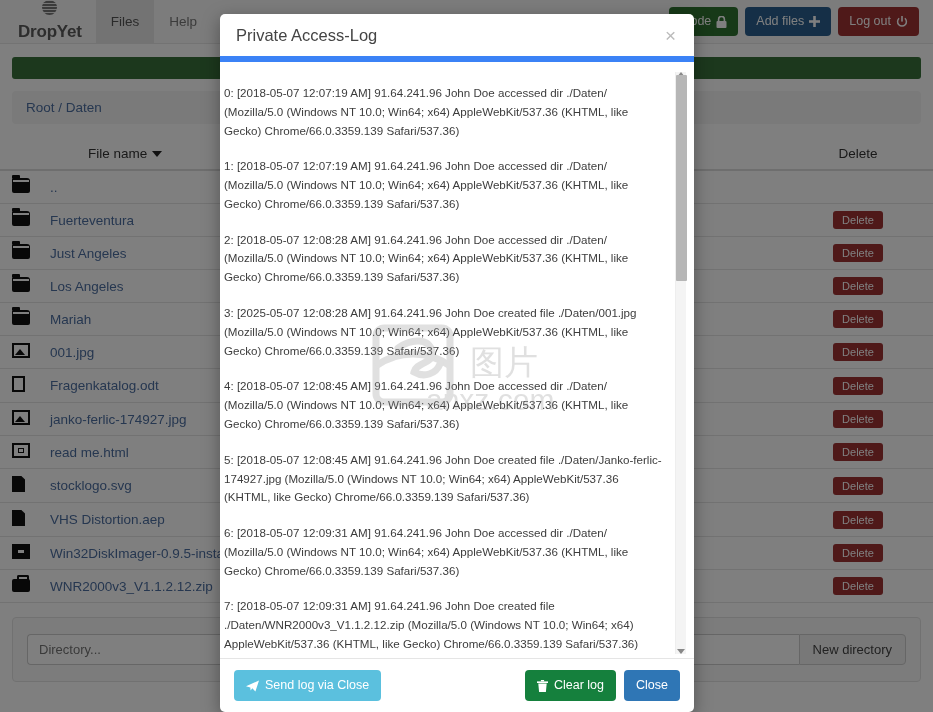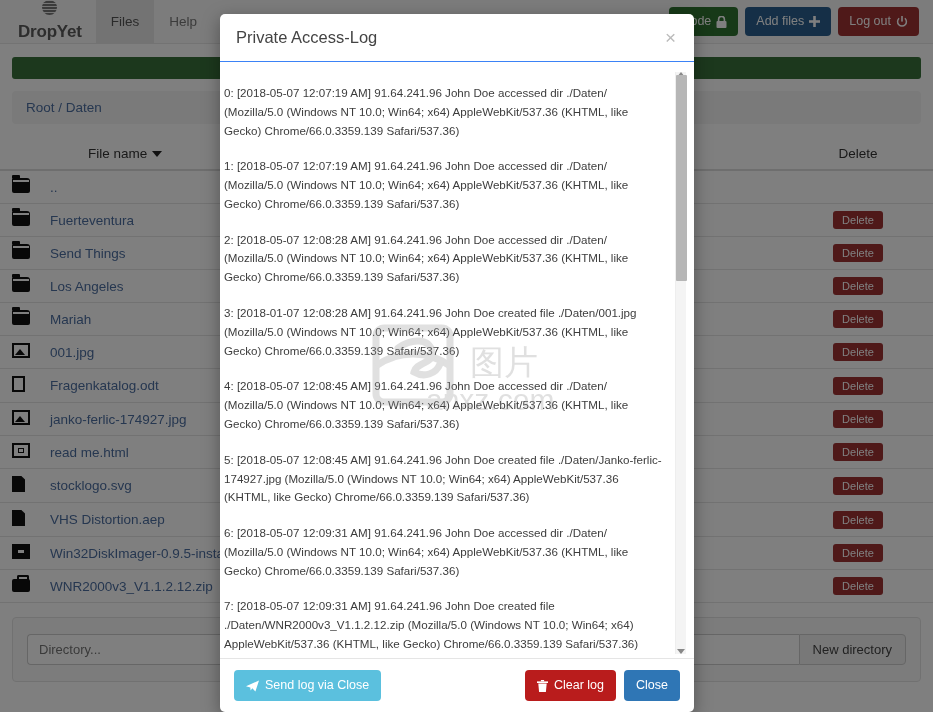--- a/index.html
+++ b/index.html
@@ -234,21 +234,21 @@
     background: #fff;
     border-radius: 5px;
     box-shadow: 0 5px 18px rgba(0,0,0,.35);
     display: flex; flex-direction: column;
     overflow: hidden;
   }
   .modal-head {
     height: 48px;
     display: flex; align-items: center;
     padding: 0 16px;
-    border-bottom: 1px solid #3b82f6;
+    border-bottom: 6px solid #3b82f6;
   }
   .modal-title {
     font-size: 16.5px; color: #444; font-weight: normal;
     margin: 0;
   }
   .modal-x {
     margin-left: auto;
     background: none; border: none;
     font-size: 19px; color: #bbb;
     cursor: pointer; line-height: 1;
@@ -307,21 +307,21 @@
   }
   .btn-lg {
     border: none; border-radius: 4px;
     font-family: inherit; font-size: 12.5px;
     color: #fff; padding: 7px 12px;
     cursor: pointer;
     display: inline-flex; align-items: center; gap: 6px;
     line-height: 1.35;
   }
   .btn-info   { background: #5bc0de; }
-  .btn-danger { background: #b91c1c; }
+  .btn-danger { background: #15803d; }
   .btn-primary{ background: #2f76b5; }
   .spacer { margin-left: auto; }
 
   
   #watermark {
     position: absolute;
     left: 340px; top: 322px;
     width: 320px; height: 96px;
     pointer-events: none;
     opacity: .30;
@@ -386,21 +386,21 @@
           <td class="col-name"><a class="fname" href="#">..</a></td>
           <td class="col-delete"></td>
         </tr>
         <tr>
           <td class="col-icon"><span class="fic fic-folder"></span></td>
           <td class="col-name"><a class="fname" href="#">Fuerteventura</a></td>
           <td class="col-delete"><button class="btn-delete">Delete</button></td>
         </tr>
         <tr>
           <td class="col-icon"><span class="fic fic-folder"></span></td>
-          <td class="col-name"><a class="fname" href="#">Send Things</a></td>
+          <td class="col-name"><a class="fname" href="#">Just Angeles</a></td>
           <td class="col-delete"><button class="btn-delete">Delete</button></td>
         </tr>
         <tr>
           <td class="col-icon"><span class="fic fic-folder"></span></td>
           <td class="col-name"><a class="fname" href="#">Los Angeles</a></td>
           <td class="col-delete"><button class="btn-delete">Delete</button></td>
         </tr>
         <tr>
           <td class="col-icon"><span class="fic fic-folder"></span></td>
           <td class="col-name"><a class="fname" href="#">Mariah</a></td>
@@ -464,21 +464,21 @@
   <div class="modal-head">
     <h4 class="modal-title">Private Access-Log</h4>
     <button class="modal-x">×</button>
   </div>
 
   <div class="modal-body">
     <div class="log-scroll" id="log-scroll">
         <p class="log-entry">0: [2018-05-07 12:07:19 AM] 91.64.241.96 John Doe accessed dir ./Daten/ (Mozilla/5.0 (Windows NT 10.0; Win64; x64) AppleWebKit/537.36 (KHTML, like Gecko) Chrome/66.0.3359.139 Safari/537.36)</p>
         <p class="log-entry">1: [2018-05-07 12:07:19 AM] 91.64.241.96 John Doe accessed dir ./Daten/ (Mozilla/5.0 (Windows NT 10.0; Win64; x64) AppleWebKit/537.36 (KHTML, like Gecko) Chrome/66.0.3359.139 Safari/537.36)</p>
         <p class="log-entry">2: [2018-05-07 12:08:28 AM] 91.64.241.96 John Doe accessed dir ./Daten/ (Mozilla/5.0 (Windows NT 10.0; Win64; x64) AppleWebKit/537.36 (KHTML, like Gecko) Chrome/66.0.3359.139 Safari/537.36)</p>
-        <p class="log-entry">3: [2018-01-07 12:08:28 AM] 91.64.241.96 John Doe created file ./Daten/001.jpg (Mozilla/5.0 (Windows NT 10.0; Win64; x64) AppleWebKit/537.36 (KHTML, like Gecko) Chrome/66.0.3359.139 Safari/537.36)</p>
+        <p class="log-entry">3: [2025-05-07 12:08:28 AM] 91.64.241.96 John Doe created file ./Daten/001.jpg (Mozilla/5.0 (Windows NT 10.0; Win64; x64) AppleWebKit/537.36 (KHTML, like Gecko) Chrome/66.0.3359.139 Safari/537.36)</p>
         <p class="log-entry">4: [2018-05-07 12:08:45 AM] 91.64.241.96 John Doe accessed dir ./Daten/ (Mozilla/5.0 (Windows NT 10.0; Win64; x64) AppleWebKit/537.36 (KHTML, like Gecko) Chrome/66.0.3359.139 Safari/537.36)</p>
         <p class="log-entry">5: [2018-05-07 12:08:45 AM] 91.64.241.96 John Doe created file ./Daten/Janko-ferlic-174927.jpg (Mozilla/5.0 (Windows NT 10.0; Win64; x64) AppleWebKit/537.36 (KHTML, like Gecko) Chrome/66.0.3359.139 Safari/537.36)</p>
         <p class="log-entry">6: [2018-05-07 12:09:31 AM] 91.64.241.96 John Doe accessed dir ./Daten/ (Mozilla/5.0 (Windows NT 10.0; Win64; x64) AppleWebKit/537.36 (KHTML, like Gecko) Chrome/66.0.3359.139 Safari/537.36)</p>
         <p class="log-entry">7: [2018-05-07 12:09:31 AM] 91.64.241.96 John Doe created file ./Daten/WNR2000v3_V1.1.2.12.zip (Mozilla/5.0 (Windows NT 10.0; Win64; x64) AppleWebKit/537.36 (KHTML, like Gecko) Chrome/66.0.3359.139 Safari/537.36)</p>
       </div>
     <div class="sb-track">
       <span class="sb-arrow sb-arrow-up"></span>
       <div class="sb-thumb"></div>
       <span class="sb-arrow sb-arrow-dn"></span>
     </div>

